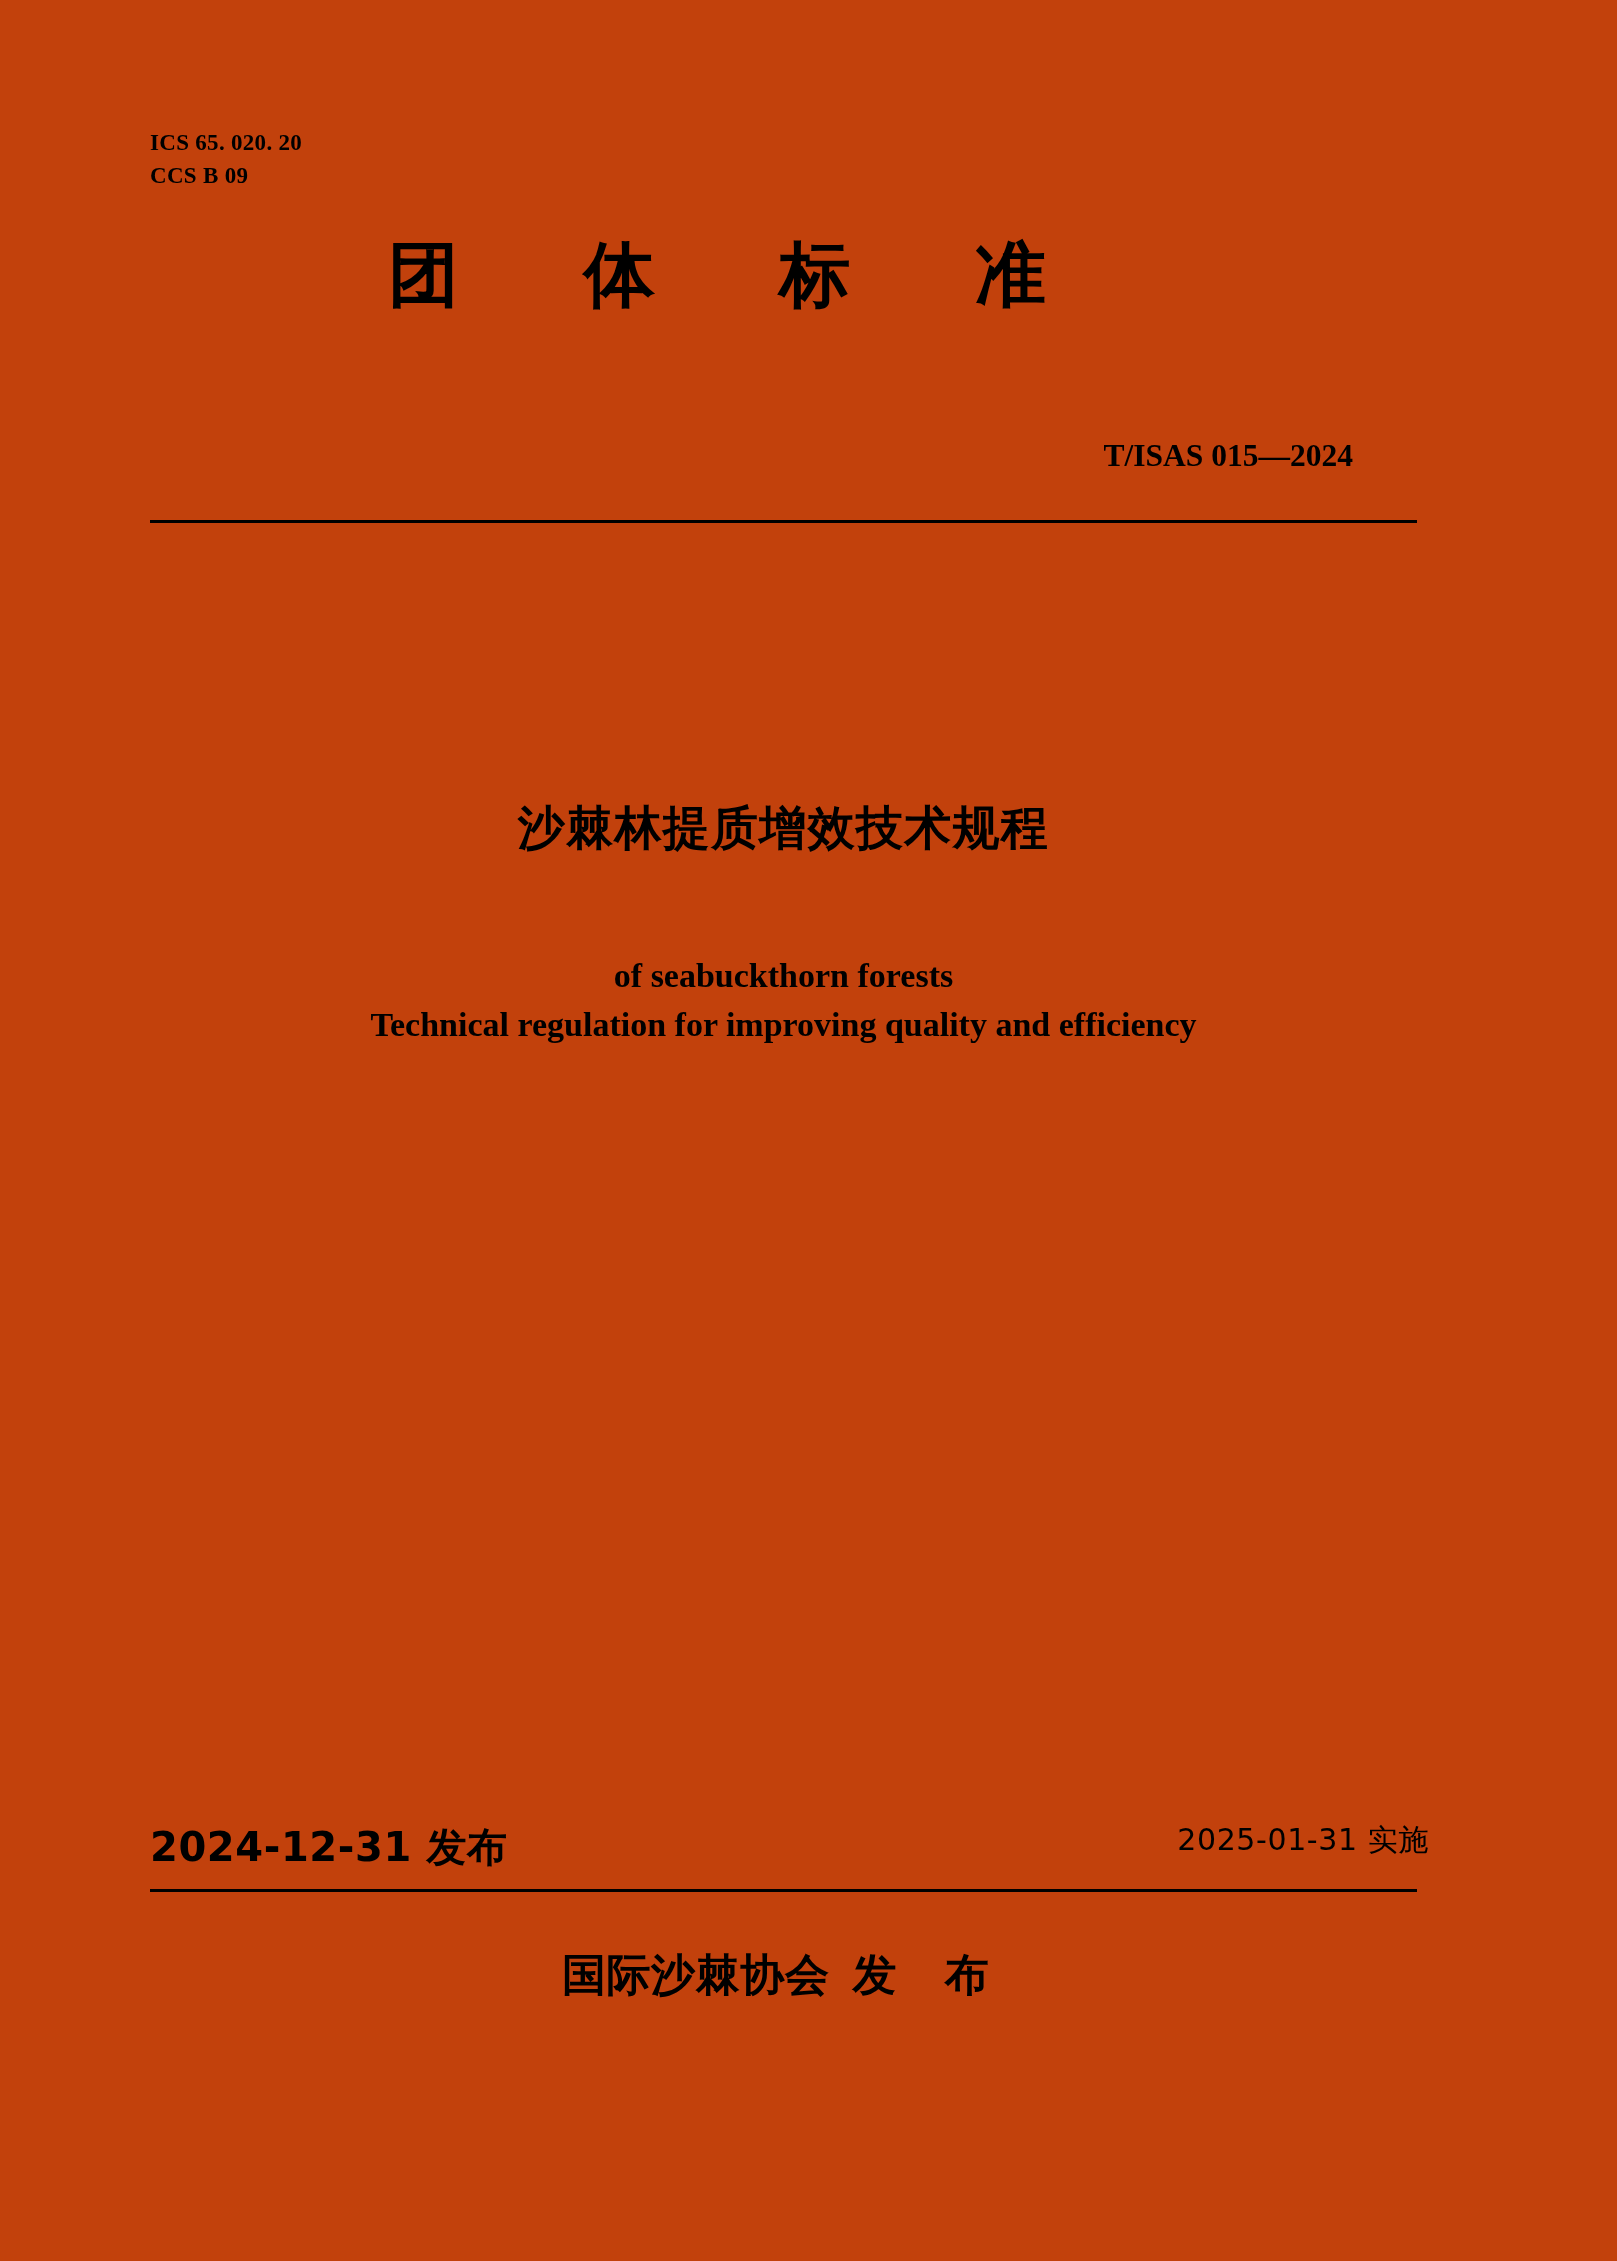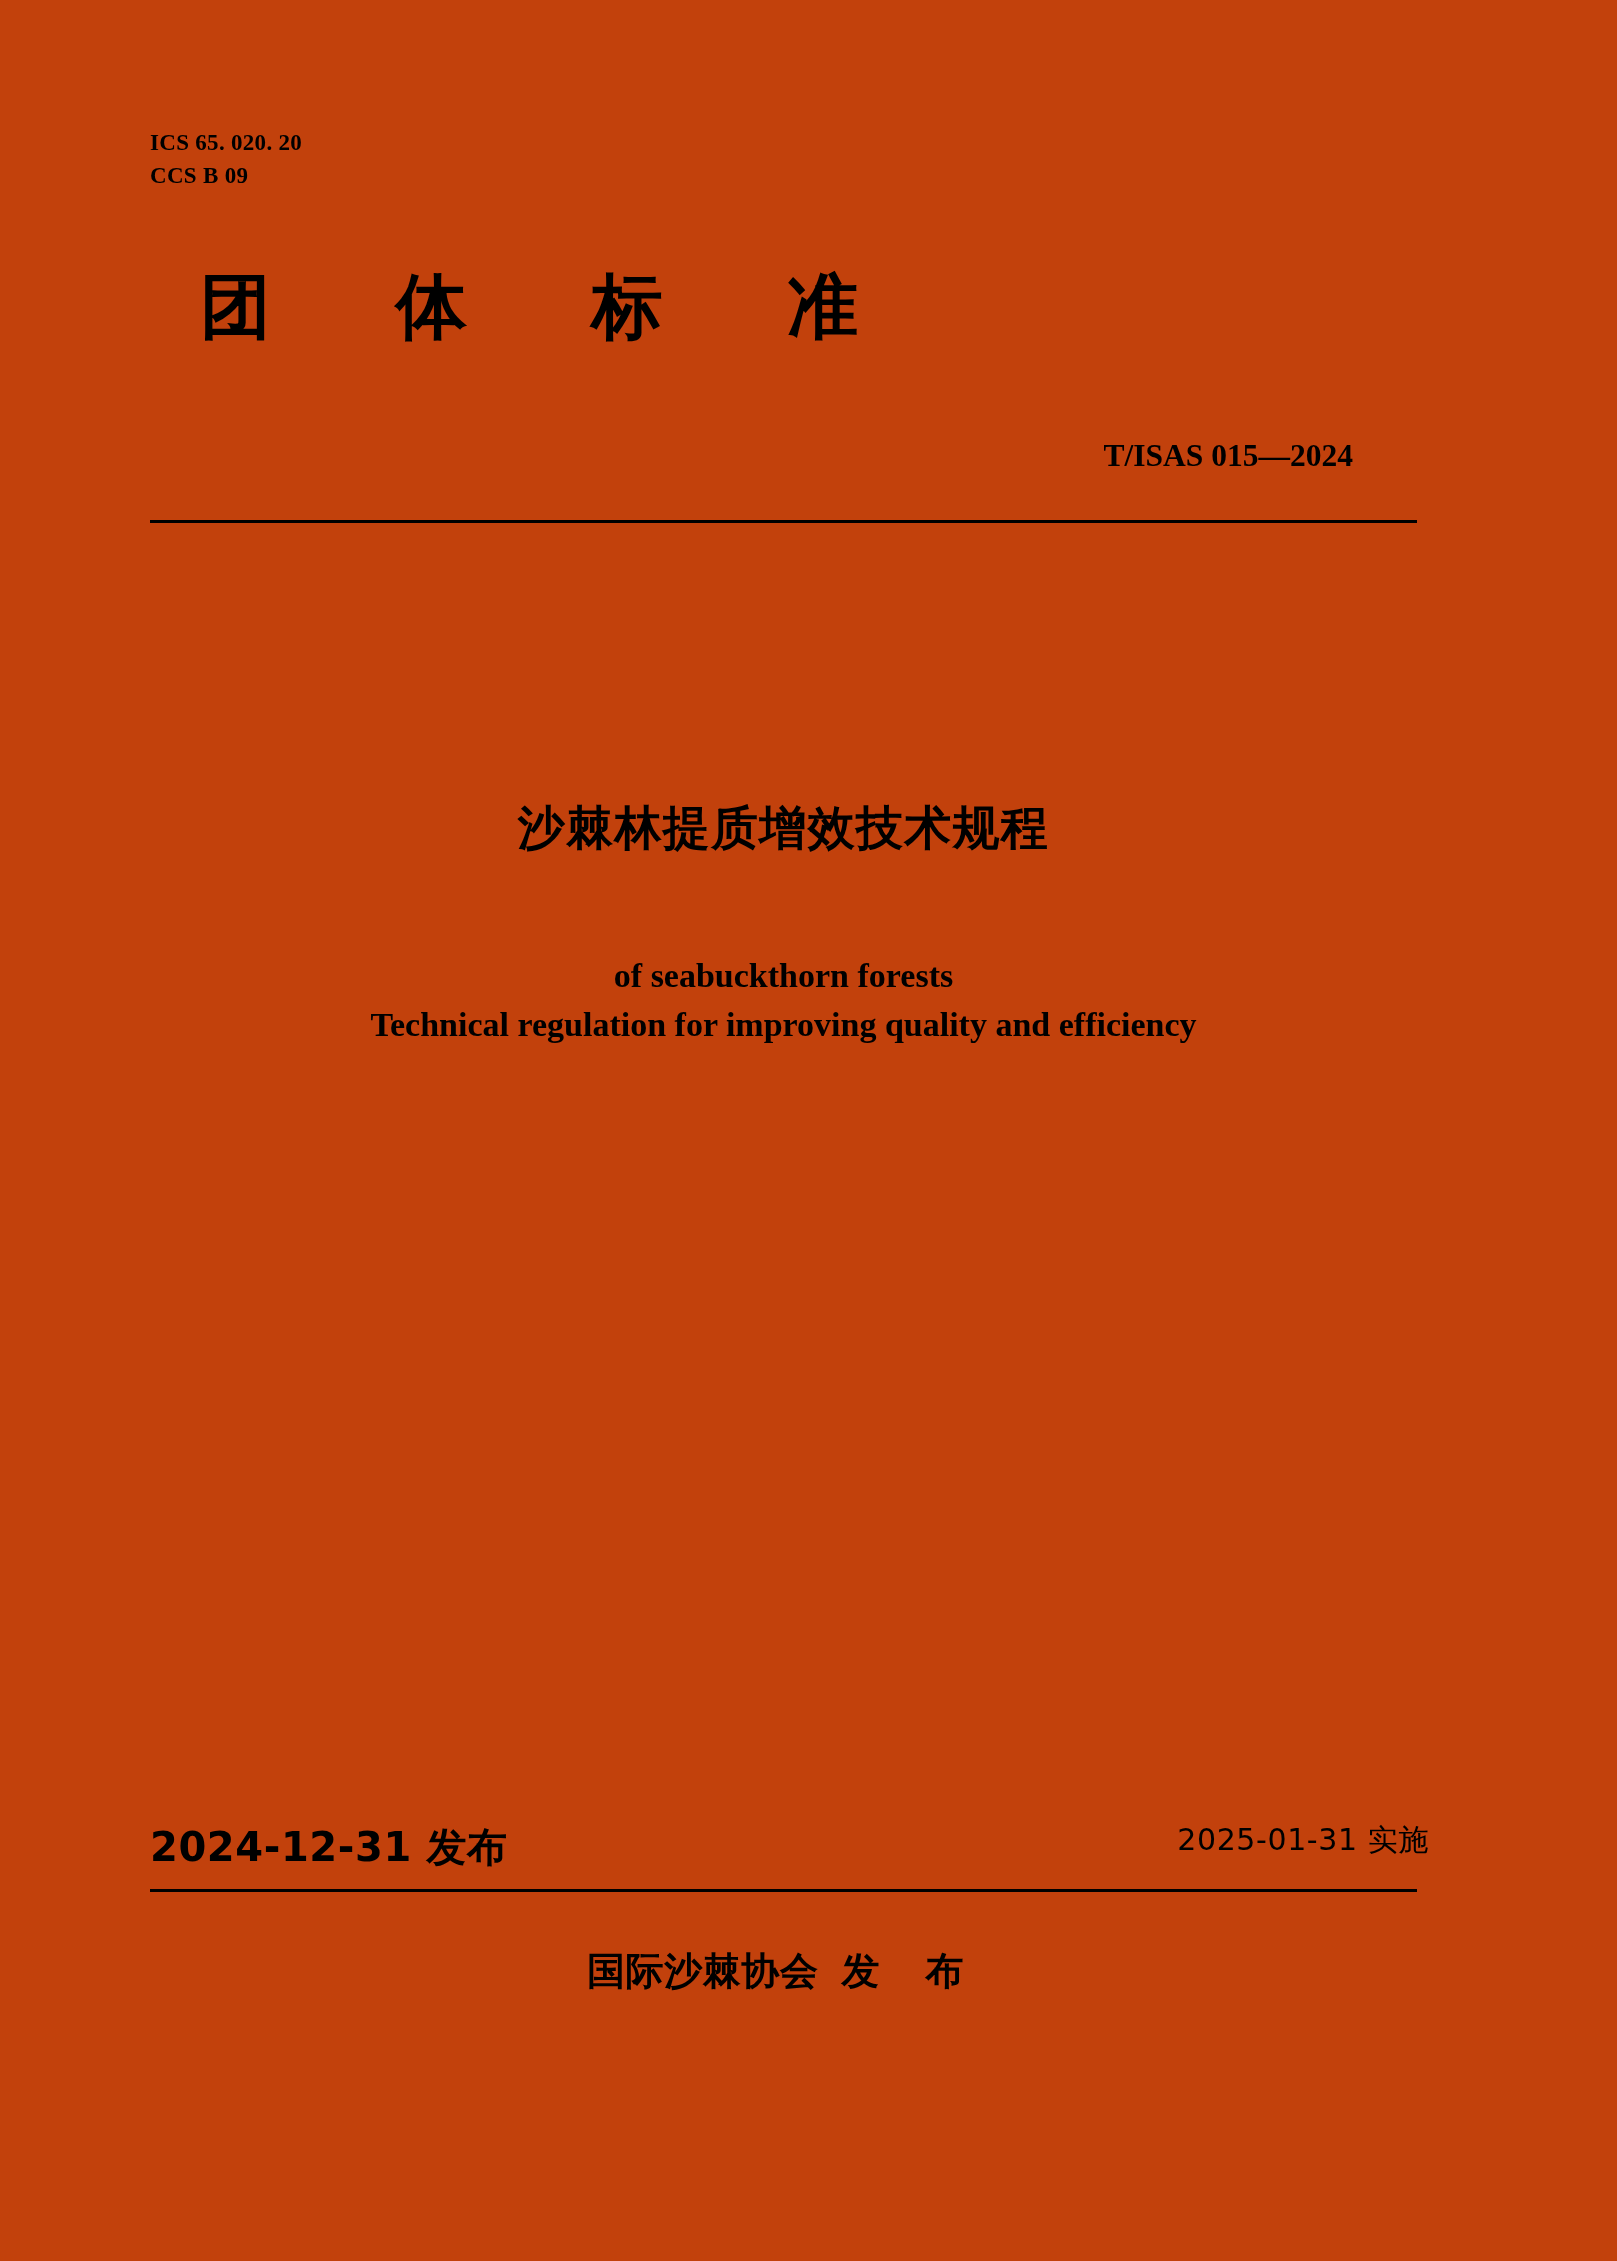--- a/index.html
+++ b/index.html
@@ -39,27 +39,27 @@
   }
   .codes div {
     white-space: nowrap;
   }
   
   .biaozhun {
     position: absolute;
     left: 0;
     top: 239px;
     width: 1134px;
+    text-align: center;
     font-family: "DejaVu Sans", sans-serif;
     font-weight: bold;
     font-size: 71px;
     letter-spacing: 50px;
     text-indent: 50px;
     line-height: 1;
-    margin-top: 32px;
   }
   
   .std-no {
     position: absolute;
     right: 76px;
     top: 438px;
     font-family: "Liberation Serif", serif;
     font-weight: bold;
     font-size: 31.5px;
     white-space: nowrap;
@@ -131,21 +131,21 @@
   }
   
   .publisher {
     position: absolute;
     left: 0;
     top: 1946px;
     width: 1267px;
     text-align: center;
     font-family: "DejaVu Sans", sans-serif;
     font-weight: bold;
-    font-size: 38px;
+    font-size: 44px;
     white-space: nowrap;
   }
   .publisher .pub-name {
     letter-spacing: 0.6px;
   }
   .publisher .pub-verb {
     margin-left: 23px;
     letter-spacing: 16.4px;
   }
 </style>

